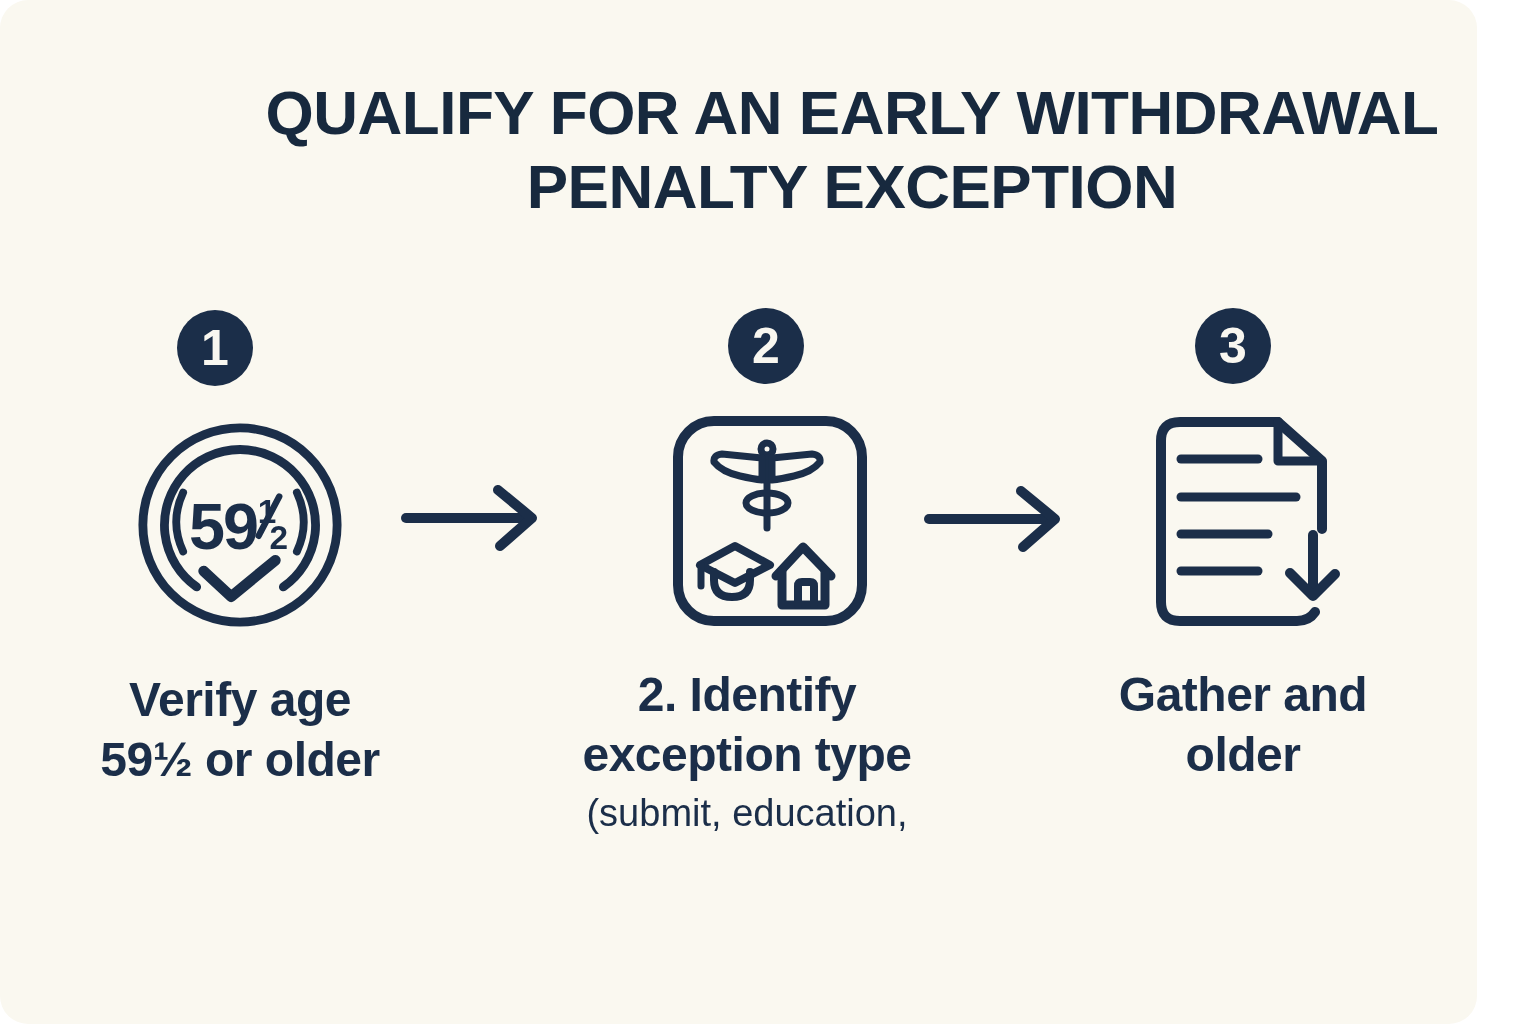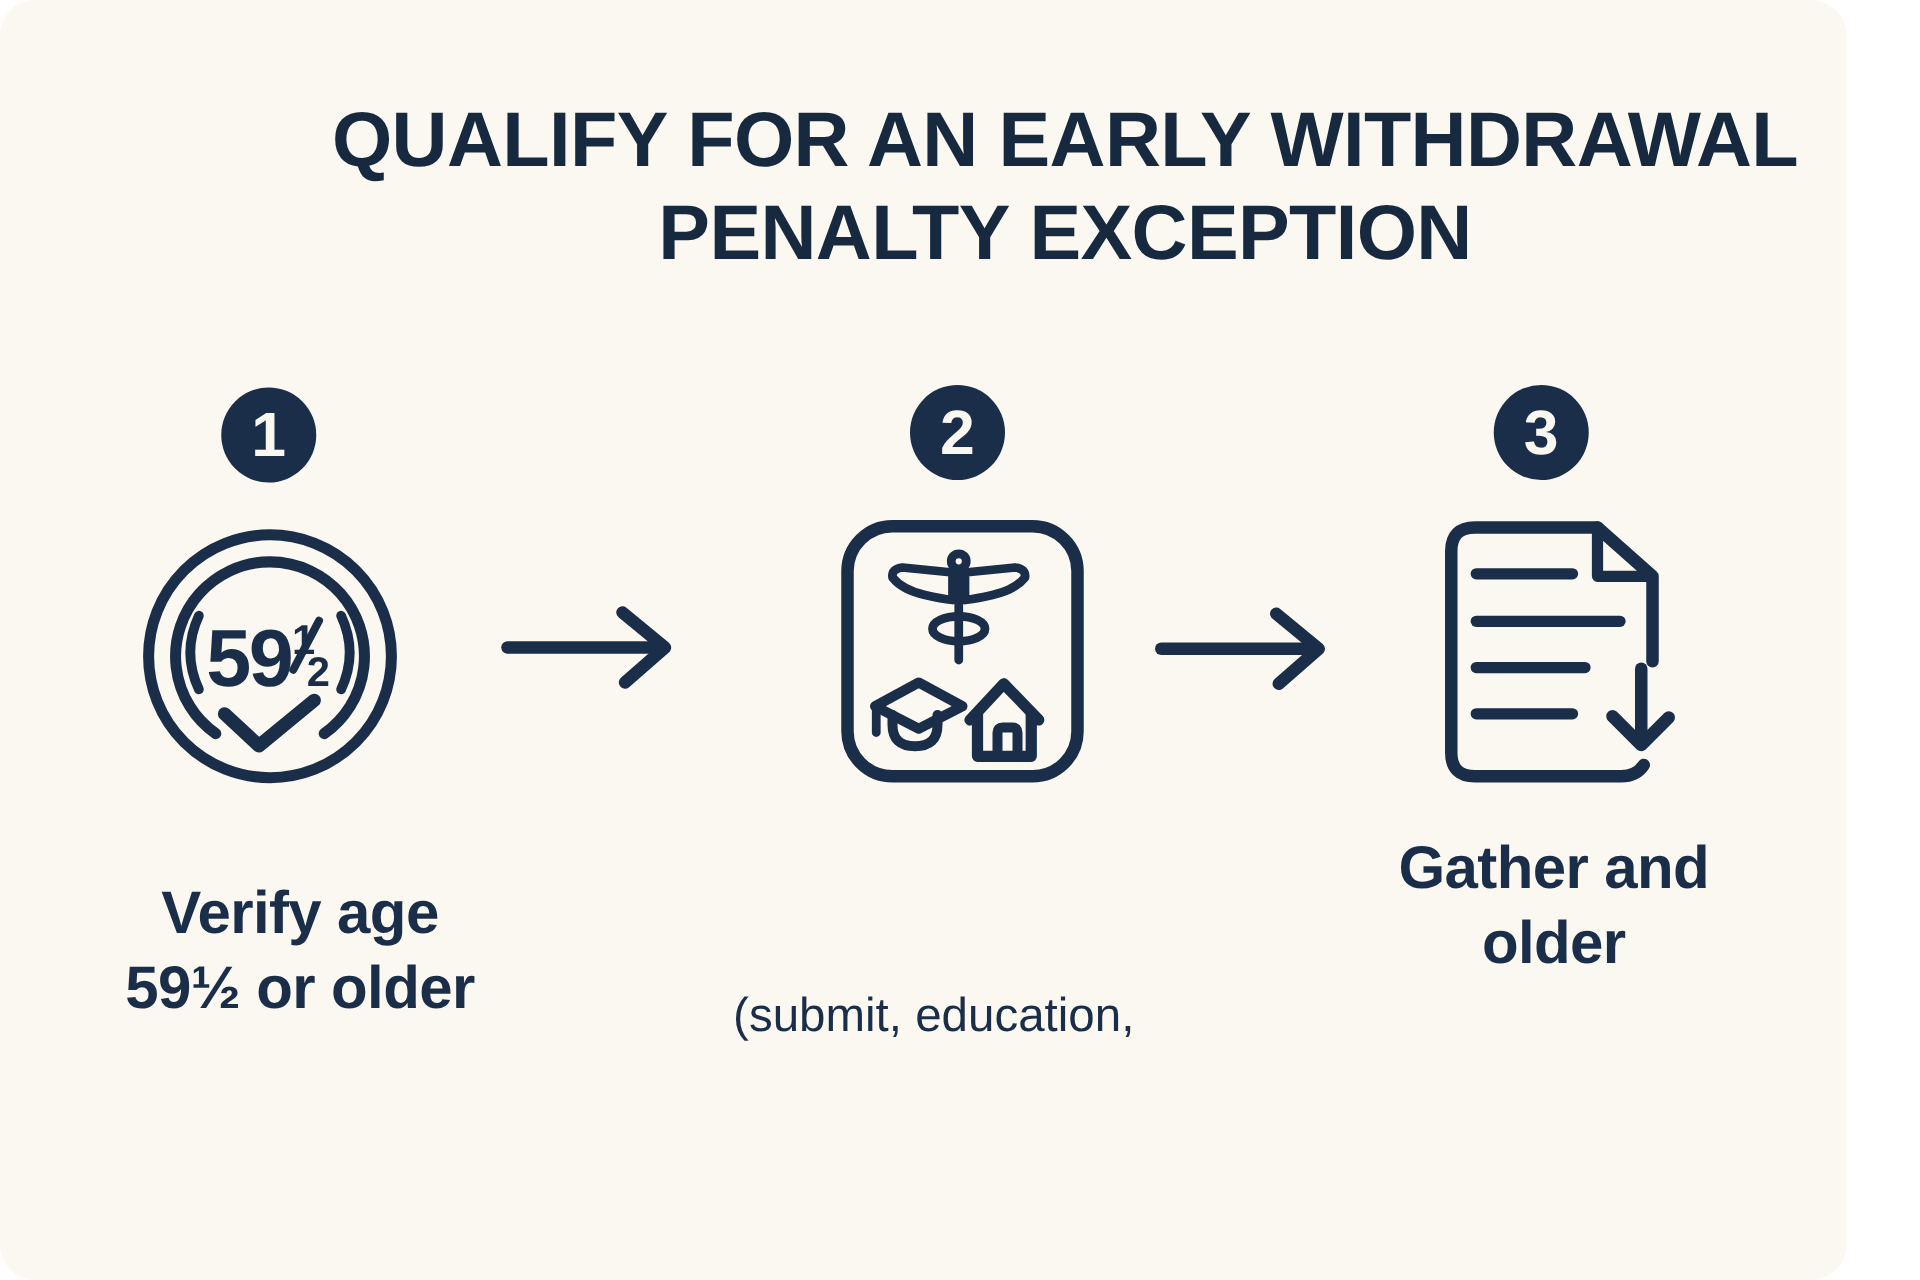--- a/index.html
+++ b/index.html
@@ -28,33 +28,33 @@
     border-radius: 50%;
     background: #1b2e49;
     color: #f9f7f0;
     font-size: 50px; font-weight: 700;
     display: flex; align-items: center; justify-content: center;
   }
   #badge1 { left: 177px; top: 310px; }
   #badge2 { left: 728px; top: 308px; }
   #badge3 { left: 1195px; top: 308px; }
   .icon  { position: absolute; }
-  #icon1 { left: 112px;  top: 421px; }
+  #icon1 { left: 136px;  top: 421px; }
   #icon2 { left: 672px;  top: 415px; }
   #icon3 { left: 1150px; top: 415px; }
   .arrow { position: absolute; }
   #arrow1 { left: 398px; top: 478px; }
   #arrow2 { left: 921px; top: 479px; }
   .label {
     position: absolute;
     text-align: center;
     font-weight: 700;
     font-size: 48px; line-height: 60px; letter-spacing: -0.5px;
   }
-  #label1 { left: 20px;   top: 701px; width: 440px; }
+  #label1 { left: 20px;   top: 670px; width: 440px; }
   #label2 { left: 527px;  top: 665px; width: 440px; }
   #label3 { left: 1023px; top: 665px; width: 440px; }
   .sublabel {
     position: absolute;
     text-align: center;
     font-weight: 400;
     font-size: 38px; line-height: 47px;
   }
   #sublabel2 { left: 507px; top: 790px; width: 480px; }
   svg text { font-family: "Liberation Sans", "DejaVu Sans", sans-serif; }
@@ -149,20 +149,24 @@
         <path d="M 100 12 L 134 40 L 102 68"></path>
       </g>
     </svg>
   </div>
 
   <div class="label" id="label1">
     <div>Verify age</div>
     <div>59½ or older</div>
   </div>
 
+  <div class="label" id="label2">
+    <div>2. Identify</div>
+    <div>exception type</div>
+  </div>
   <div class="sublabel" id="sublabel2">
     <div>(submit, education,</div>
   </div>
 
   <div class="label" id="label3">
     <div>Gather and</div>
     <div>older</div>
   </div>
 
 </div>

